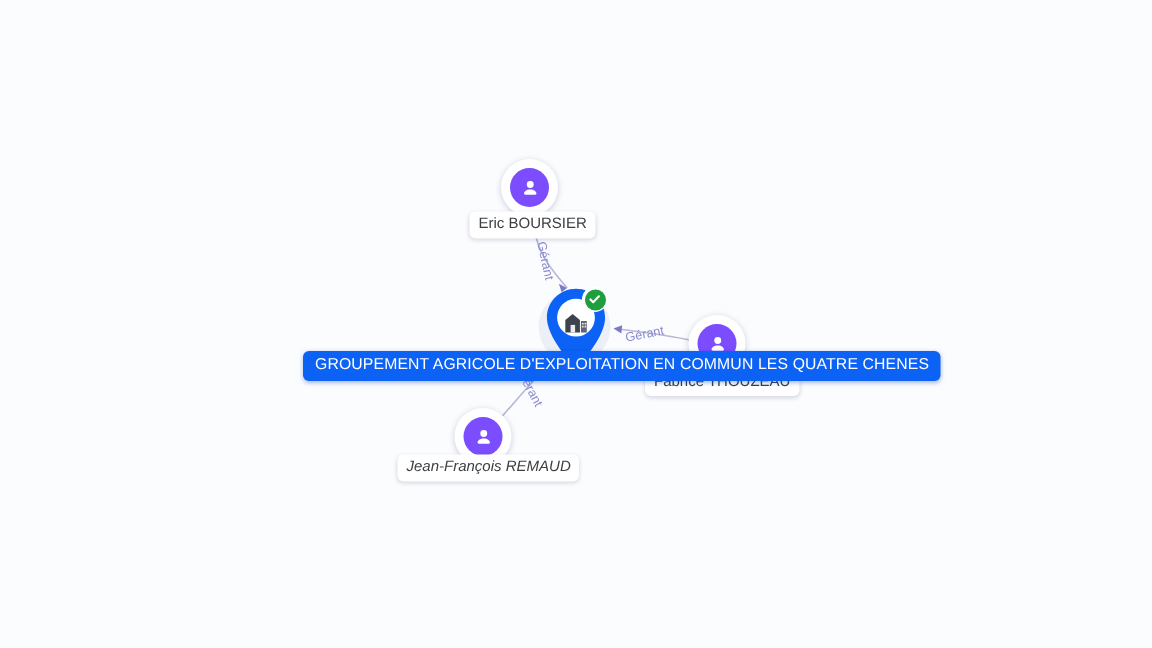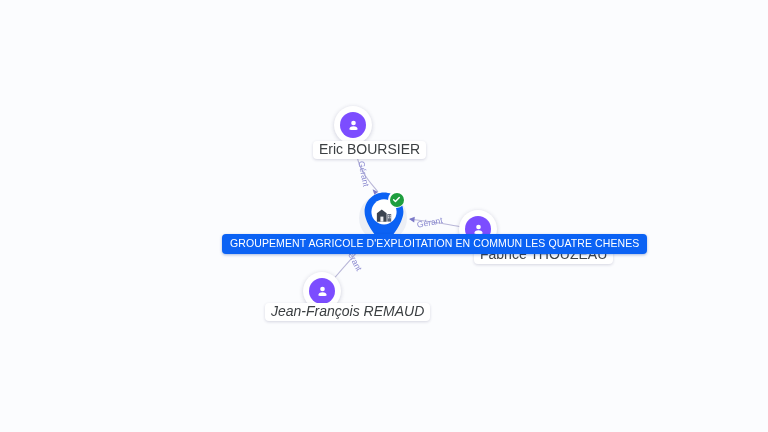--- a/index.html
+++ b/index.html
@@ -108,21 +108,21 @@
     align-items: center;
     justify-content: center;
   }
 
   
   .node-label {
     position: absolute;
     background: #ffffff;
     border-radius: 4px;
     padding: 2px 6px 3px 6px;
-    font-size: 14px;
+    font-size: 10px;
     line-height: 13px;
     color: #3c4043;
     white-space: nowrap;
     box-shadow: 0 1px 3px rgba(40,40,90,0.18);
     font-family: "Liberation Sans", sans-serif;
   }
 
   .company-label {
     position: absolute;
     background: #0b62f4;
@@ -182,21 +182,21 @@
   <div class="node-label" style="left:313px; top:141px;">Eric BOURSIER</div>
 
   <div class="person-node" style="left:459px; top:210px;">
     <div class="person-avatar">
       <svg width="15" height="15" viewBox="0 0 24 24" fill="#ffffff">
         <circle cx="12" cy="8" r="3.7"></circle>
         <path d="M12 13.2c-4 0-6.6 2.2-6.6 4.4 0 .9 1 1.4 2.2 1.4h8.8c1.2 0 2.2-.5 2.2-1.4 0-2.2-2.6-4.4-6.6-4.4z"></path>
       </svg>
     </div>
   </div>
-  <div class="node-label" style="left:430px; top:246px;margin-left:44px;">Fabrice THOUZEAU</div>
+  <div class="node-label" style="left:430px; top:246px;">Fabrice THOUZEAU</div>
 
   <div class="person-node" style="left:303px; top:272px;">
     <div class="person-avatar">
       <svg width="15" height="15" viewBox="0 0 24 24" fill="#ffffff">
         <circle cx="12" cy="8" r="3.7"></circle>
         <path d="M12 13.2c-4 0-6.6 2.2-6.6 4.4 0 .9 1 1.4 2.2 1.4h8.8c1.2 0 2.2-.5 2.2-1.4 0-2.2-2.6-4.4-6.6-4.4z"></path>
       </svg>
     </div>
   </div>
   <div class="node-label" style="left:265px; top:303px;font-style:italic;">Jean-François REMAUD</div>
@@ -223,15 +223,15 @@
 
     <div class="verified-badge">
       <div class="verified-inner">
         <svg width="9" height="9" viewBox="0 0 12 12">
           <path d="M2.2 6.2 L4.6 8.6 L9.7 3.4" stroke="#ffffff" stroke-width="1.9" fill="none" stroke-linecap="round" stroke-linejoin="round"></path>
         </svg>
       </div>
     </div>
   </div>
 
-  <div class="company-label" style="left:202px; top:234px;margin-left:20px;">GROUPEMENT AGRICOLE D'EXPLOITATION EN COMMUN LES QUATRE CHENES</div>
+  <div class="company-label" style="left:202px; top:234px;">GROUPEMENT AGRICOLE D'EXPLOITATION EN COMMUN LES QUATRE CHENES</div>
 
 </div>
 
 </body></html>

